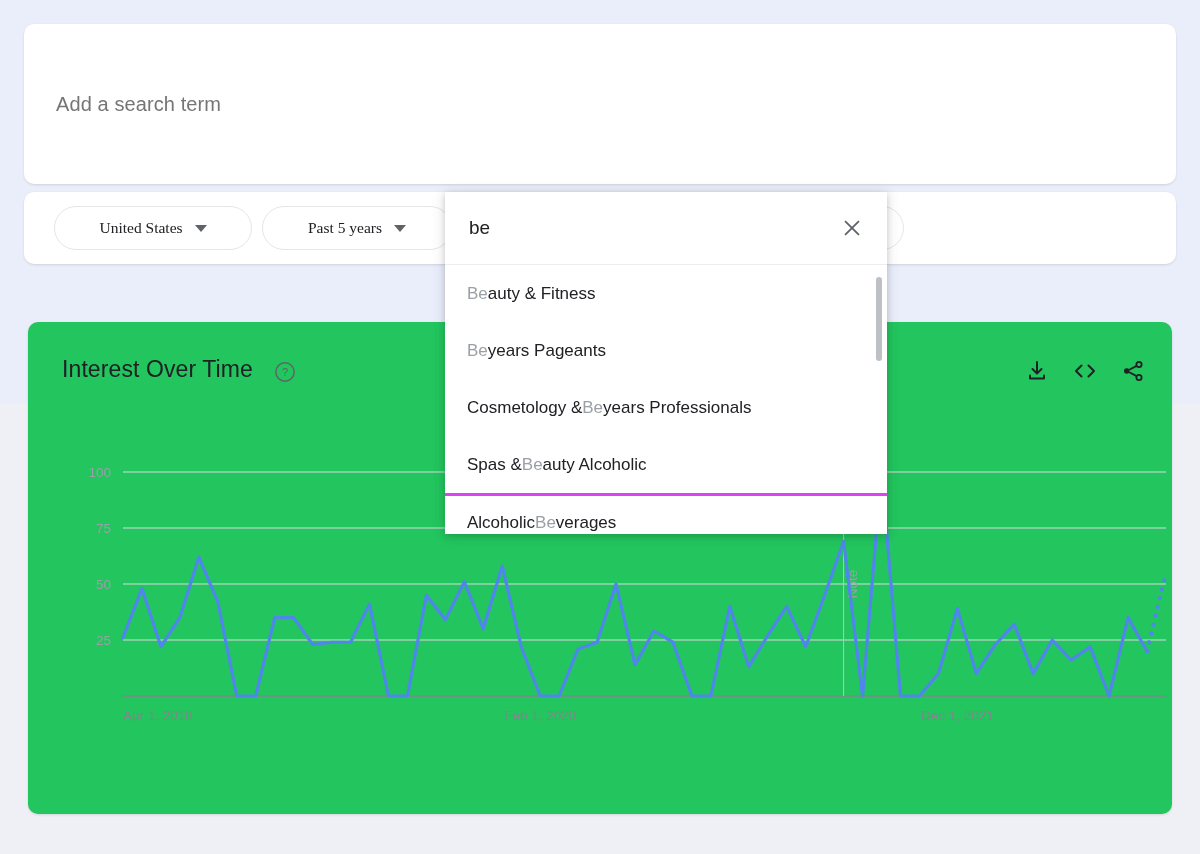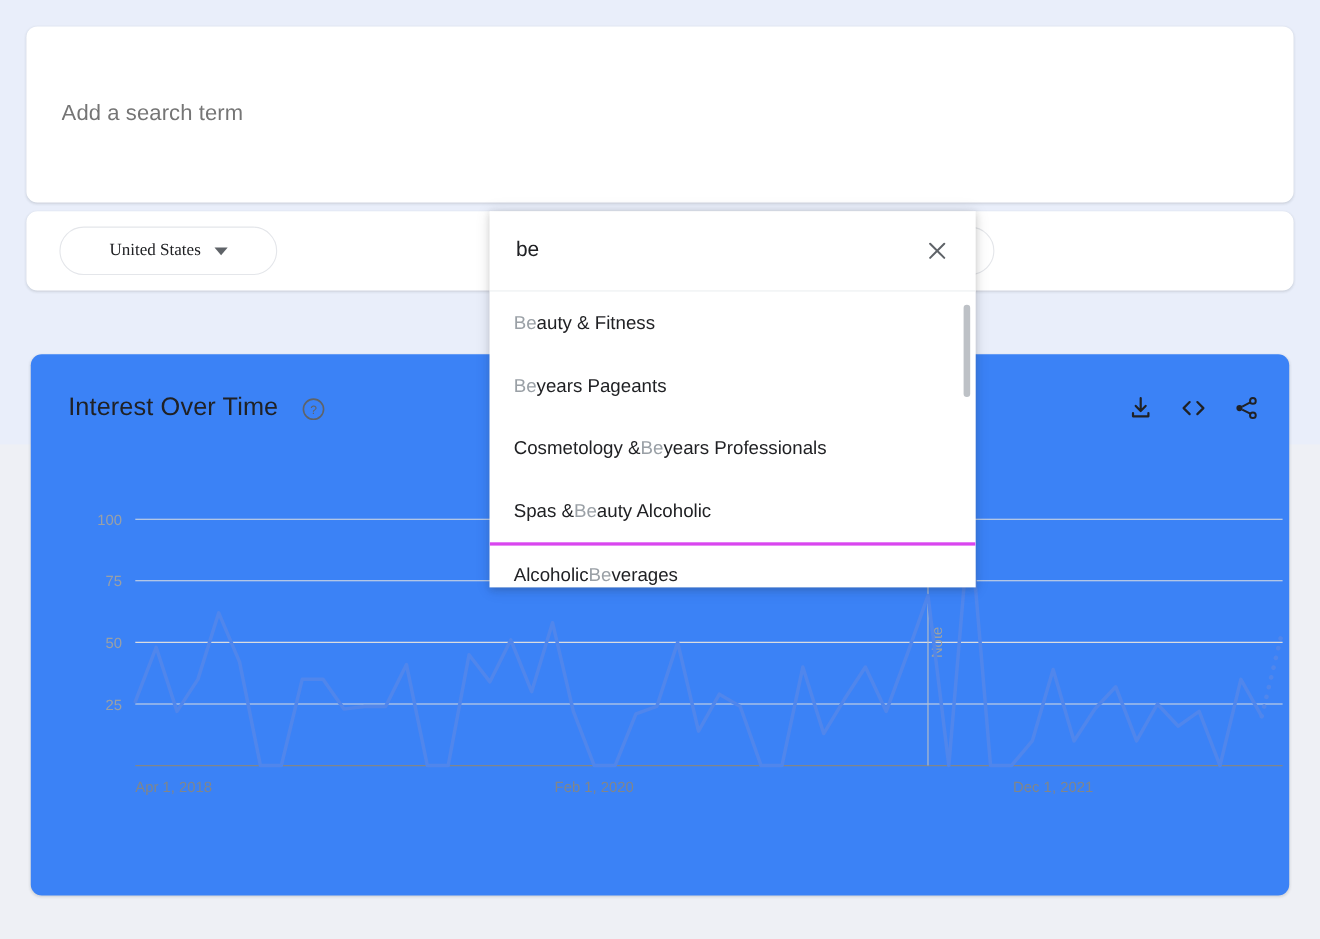--- a/index.html
+++ b/index.html
@@ -148,21 +148,21 @@
     background: #bdc1c6;
     border-radius: 3px;
     cursor: pointer;
   }
 
   
   .chart-card {
     position: absolute;
     left: 28px; top: 322px;
     width: 1144px; height: 492px;
-    background: #3b82f6;
+    background: #22c55e;
     border-radius: 10px;
     box-shadow: 0 1px 2px rgba(60,64,67,.10), 0 1px 3px rgba(60,64,67,.06);
     z-index: 10;
   }
   .chart-title {
     position: absolute;
     left: 34px; top: 34px;
     font-size: 23px;
     color: #202124;
     letter-spacing: .1px;
@@ -197,20 +197,24 @@
 <div id="app">
   <div class="bg-top"></div>
 
   <div class="search-card">
     <input class="search-card-input" placeholder="Add a search term" style="">
   </div>
 
   <div class="filters-card">
     <div class="pill" id="pill-country">
       <span class="pill-label">United States</span>
+      <span class="caret"></span>
+    </div>
+    <div class="pill" id="pill-time">
+      <span class="pill-label">Past 5 years</span>
       <span class="caret"></span>
     </div>
     <div class="pill" id="pill-third">
       <span class="caret"></span>
     </div>
   </div>
 
   <div class="suggest-overlay">
     <div class="suggest-input-row">
       <input class="suggest-input" id="sg-input" placeholder="Enter a search term or a topic" value="be" style="">

